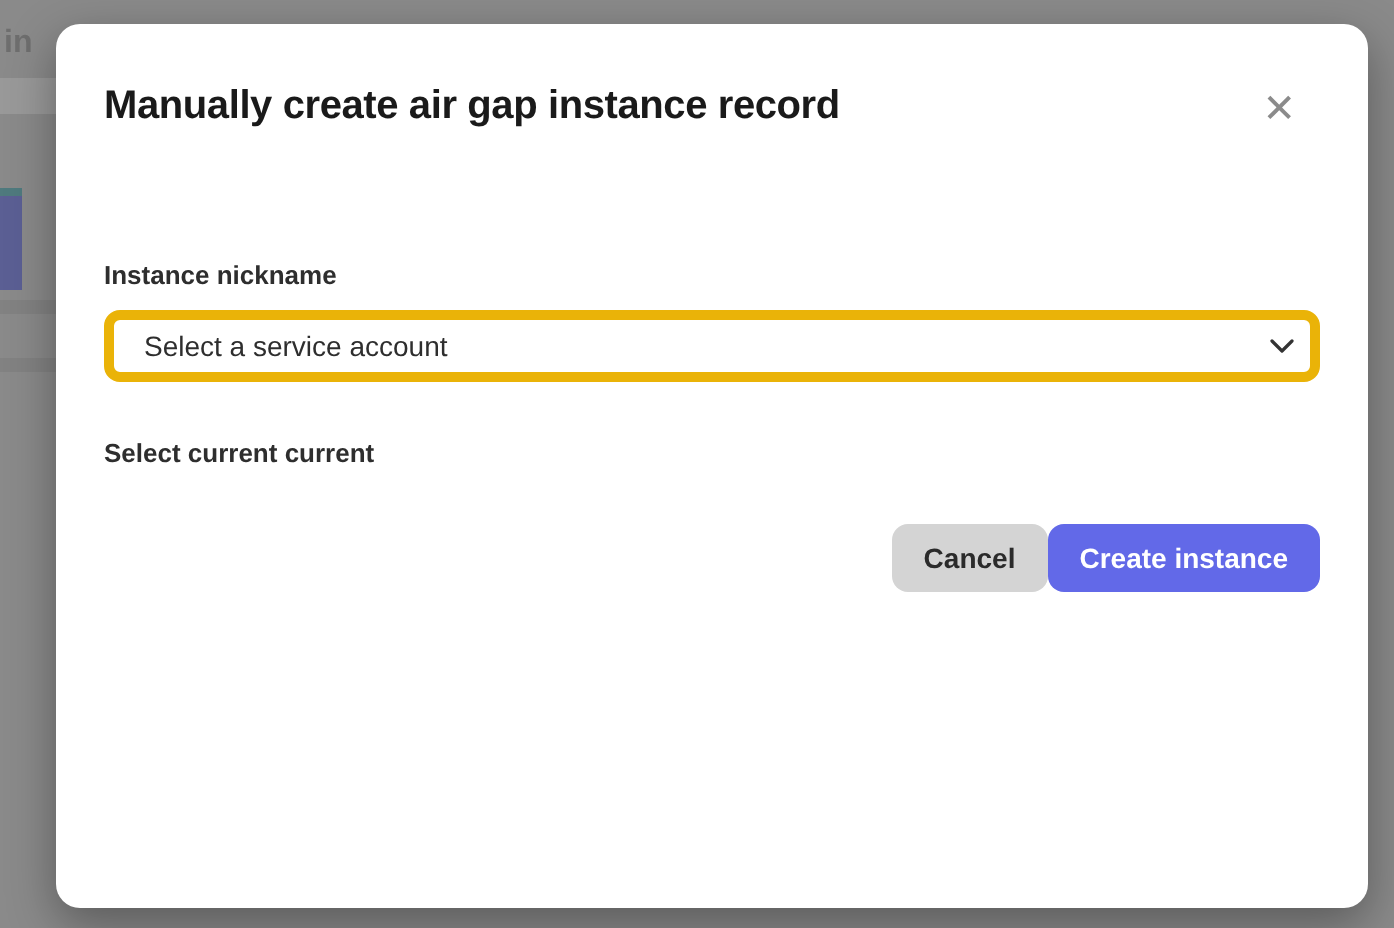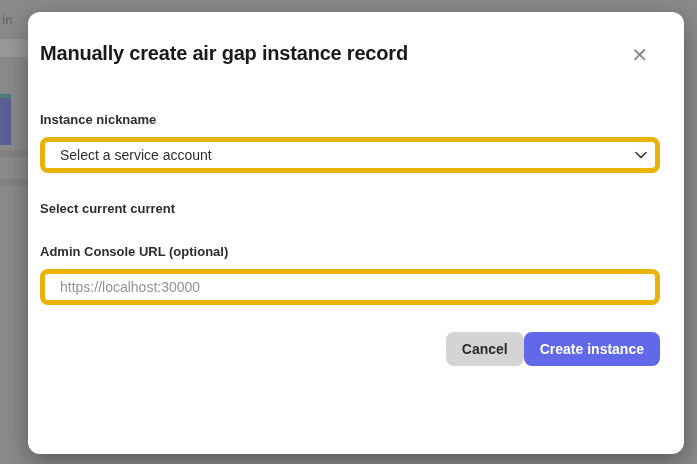--- a/index.html
+++ b/index.html
@@ -7,51 +7,51 @@
   body {
     font-family: "Liberation Sans", sans-serif;
     background: #8a8a8a;
     position: relative;
     overflow: hidden;
   }
 
   
   .bg-clipped-text {
     position: absolute; left: 2px; top: 13px;
-    font-size: 12px; font-weight: 600; color: #6e6e6e;
+    font-size: 16px; font-weight: 600; color: #6e6e6e;
   }
   .bg-band-light { position: absolute; left: 0; top: 39px; width: 30px; height: 18px; background: #999999; }
   .bg-strip-teal { position: absolute; left: 0; top: 94px; width: 11px; height: 4px; }
   .bg-strip-purple { position: absolute; left: 0; top: 98px; width: 11px; height: 47px; }
   .bg-row-line1 { position: absolute; left: 0; top: 150px; width: 28px; height: 7px; background: #828282; }
   .bg-row-line2 { position: absolute; left: 0; top: 179px; width: 28px; height: 7px; background: #828282; }
 
   
   .modal {
     position: absolute; left: 28px; top: 12px;
     width: 656px; height: 442px;
     background: #ffffff;
     border-radius: 12px;
     box-shadow: 0 8px 24px rgba(0,0,0,0.35);
-    padding: 30px 24px 22px 12px;
+    padding: 30px 24px 22px 24px;
   }
   .modal-header {
     display: flex; justify-content: space-between; align-items: flex-start;
     padding-right: 10px;
   }
   .modal-title {
     font-size: 20px; font-weight: 700; color: #1a1a1a; letter-spacing: -0.2px;
   }
   .close-btn {
     background: none; border: none; cursor: pointer;
     font-size: 20px; line-height: 20px; color: #8b8b8b; font-weight: 300;
     padding: 2px; margin-top: 1px;
   }
 
-  .form { margin-top: 45px; }
+  .form { margin-top: 63px; }
   .form-group { margin-bottom: 28px; }
   .field-label {
     display: block;
     font-size: 13px; font-weight: 600; color: #2e2e2e;
     margin-bottom: 10px;
   }
   .control-wrap { position: relative; }
   select.field-control, input.field-control {
     width: 100%; height: 36px;
     border: 5px solid #eab308; border-radius: 8px;
@@ -113,26 +113,20 @@
               <path d="M1 1.5 L6 6.5 L11 1.5" fill="none" stroke="#333333" stroke-width="1.6" stroke-linecap="round" stroke-linejoin="round"></path>
             </svg>
         </span>
       </div>
     </div>
 
     <div class="form-group">
       <label class="field-label">Select current current</label>
     </div>
 
-    <div class="form-group" style="margin-bottom:0">
-      <label class="field-label">Admin Console URL (optional)</label>
-      <div class="control-wrap">
-        <input type="text" class="field-control" placeholder="https://localhost:30000" style="">
-      </div>
-    </div>
 
   </div>
 
   <div class="modal-footer">
     <button class="btn btn-cancel" style="background: rgb(212, 212, 212);">Cancel</button>
     <button class="btn btn-submit" style="background: rgb(98, 105, 232);">Create instance</button>
   </div>
 
 </div>
 

